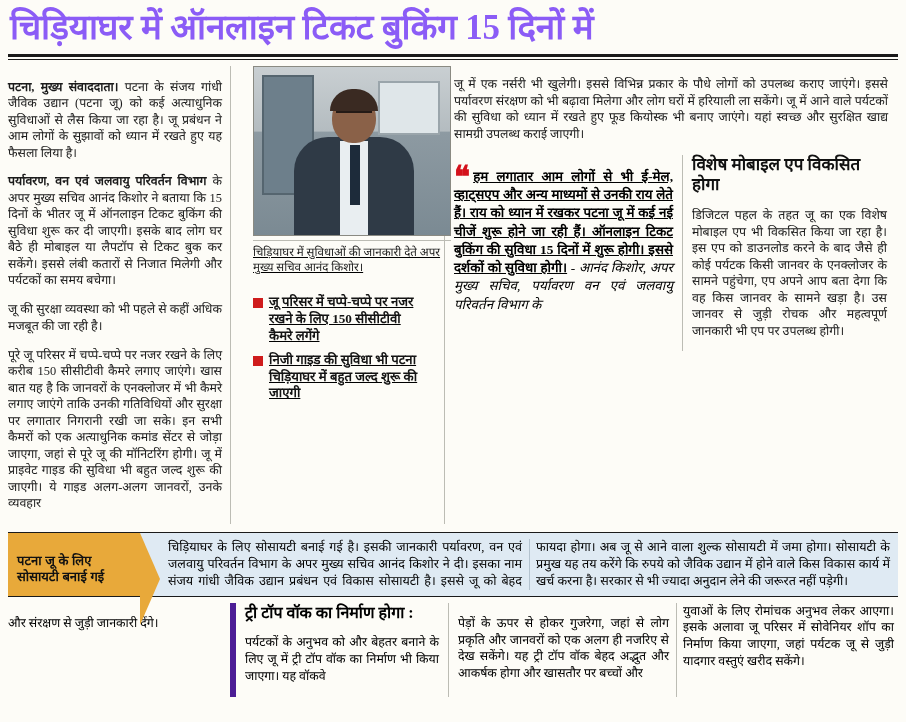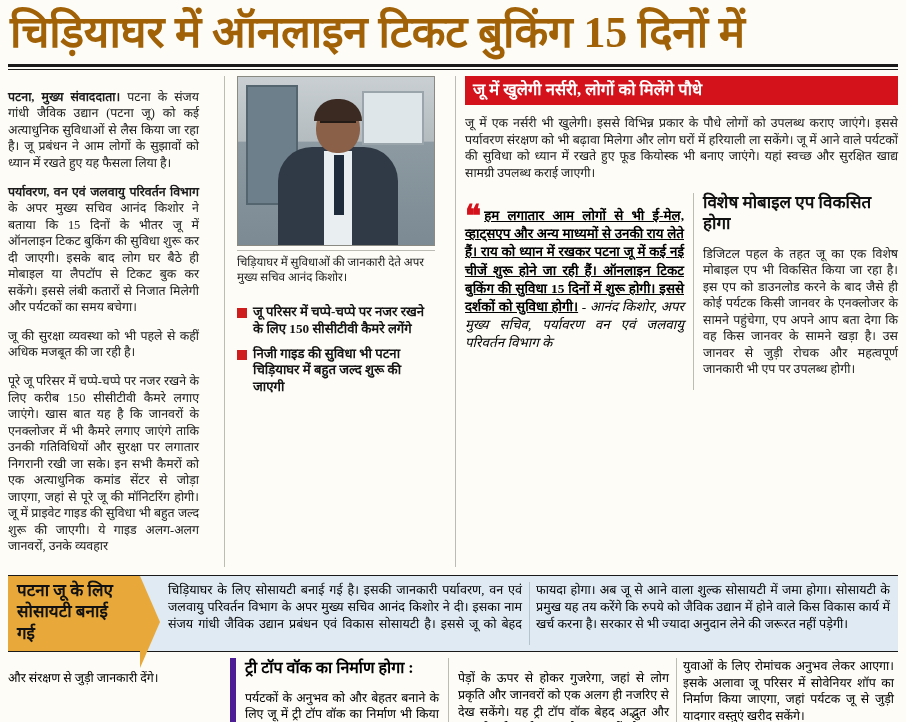--- a/index.html
+++ b/index.html
@@ -13,42 +13,42 @@
     position: relative;
     width: 906px; height: 722px;
     background: #fdfcf7;
     overflow: hidden;
     padding: 6px 8px 0 8px;
   }
   
   .headline {
     font-family: "Liberation Serif", serif;
     font-weight: bold;
-    font-size: 44px;
+    font-size: 35px;
     line-height: 1.12;
-    color: #a16207;
+    color: #8b5cf6;
     letter-spacing: -0.2px;
     padding: 2px 2px 4px 2px;
   }
   .rule-thick {
     border-top: 3px solid #1a1a1a;
     margin: 3px 0 0 0;
   }
   .rule-thin {
     border-top: 1px solid #1a1a1a;
     margin: 2px 0 6px 0;
   }
   
   .cols {
     display: flex;
-    gap: 17px;
+    gap: 0;
     align-items: stretch;
   }
   .col-left { width: 222px; padding-right: 8px; }
-  .col-mid  { width: 214px; padding: 0 12px; border-left: 1px solid #bcbcb4; }
+  .col-mid  { width: 214px; padding: 0 22px; border-left: 1px solid #bcbcb4; text-decoration: underline; }
   .col-right{ width: 444px; padding-left: 9px; border-left: 1px solid #bcbcb4; }
 
   .body-text {
     font-family: "Liberation Serif", serif;
     font-size: 12.4px;
     line-height: 1.33;
     text-align: justify;
     color: #1b1b1b;
   }
   .body-text b { font-weight: bold; }
@@ -176,25 +176,25 @@
     margin-top: 8px;
     border-top: 1px solid #1a1a1a;
     border-bottom: 1px solid #1a1a1a;
     background: #dfeaf3;
   }
   .strip-tag {
     position: relative;
     width: 132px;
     background: #e8a93a;
     color: #111;
-    font-family: Liberation Serif, serif;
-    font-weight: bold;
-    font-size: 17px;
+    font-family: Liberation Sans, sans-serif;
+    font-weight: bold;
+    font-size: 13px;
     line-height: 1.25;
-    padding: 4px 18px 7px 9px;
+    padding: 20px 18px 7px 9px;
   }
   .strip-tag:after {
     content:"";
     position:absolute; right:-20px; top:0;
     width:0; height:0;
     border-left: 20px solid #e8a93a;
     border-top: 46px solid transparent;
     border-bottom: 46px solid transparent;
   }
   .strip-body {
@@ -265,21 +265,20 @@
           <span>जू परिसर में चप्पे-चप्पे पर नजर रखने के लिए 150 सीसीटीवी कैमरे लगेंगे</span>
         </div>
         <div class="bullet">
           <span class="sq"></span>
           <span>निजी गाइड की सुविधा भी पटना चिड़ियाघर में बहुत जल्द शुरू की जाएगी</span>
         </div>
       </div>
     </div>
 
     <div class="col-right">
-      <div class="red-banner">जू में खुलेगी नर्सरी, लोगों को मिलेंगे पौधे</div>
       <p class="body-text" style="margin-top:10px">जू में एक नर्सरी भी खुलेगी। इससे विभिन्न प्रकार के पौधे लोगों को उपलब्ध कराए जाएंगे। इससे पर्यावरण संरक्षण को भी बढ़ावा मिलेगा और लोग घरों में हरियाली ला सकेंगे। जू में आने वाले पर्यटकों की सुविधा को ध्यान में रखते हुए फूड कियोस्क भी बनाए जाएंगे। यहां स्वच्छ और सुरक्षित खाद्य सामग्री उपलब्ध कराई जाएगी।</p>
 
       <div class="two-sub">
         <div class="sub-a">
           <p class="quote-text"><span class="quote-mark">❝</span><b>हम लगातार आम लोगों से भी ई-मेल, व्हाट्सएप और अन्य माध्यमों से उनकी राय लेते हैं। राय को ध्यान में रखकर पटना जू में कई नई चीजें शुरू होने जा रही हैं। ऑनलाइन टिकट बुकिंग की सुविधा 15 दिनों में शुरू होगी। इससे दर्शकों को सुविधा होगी।</b> <span class="attrib">- आनंद किशोर, अपर मुख्य सचिव, पर्यावरण वन एवं जलवायु परिवर्तन विभाग के</span></p>
         </div>
         <div class="sub-b">
           <div class="subhead">विशेष मोबाइल एप विकसित होगा</div>
           <p class="body-text">डिजिटल पहल के तहत जू का एक विशेष मोबाइल एप भी विकसित किया जा रहा है। इस एप को डाउनलोड करने के बाद जैसे ही कोई पर्यटक किसी जानवर के एनक्लोजर के सामने पहुंचेगा, एप अपने आप बता देगा कि वह किस जानवर के सामने खड़ा है। उस जानवर से जुड़ी रोचक और महत्वपूर्ण जानकारी भी एप पर उपलब्ध होगी।</p>
         </div>

